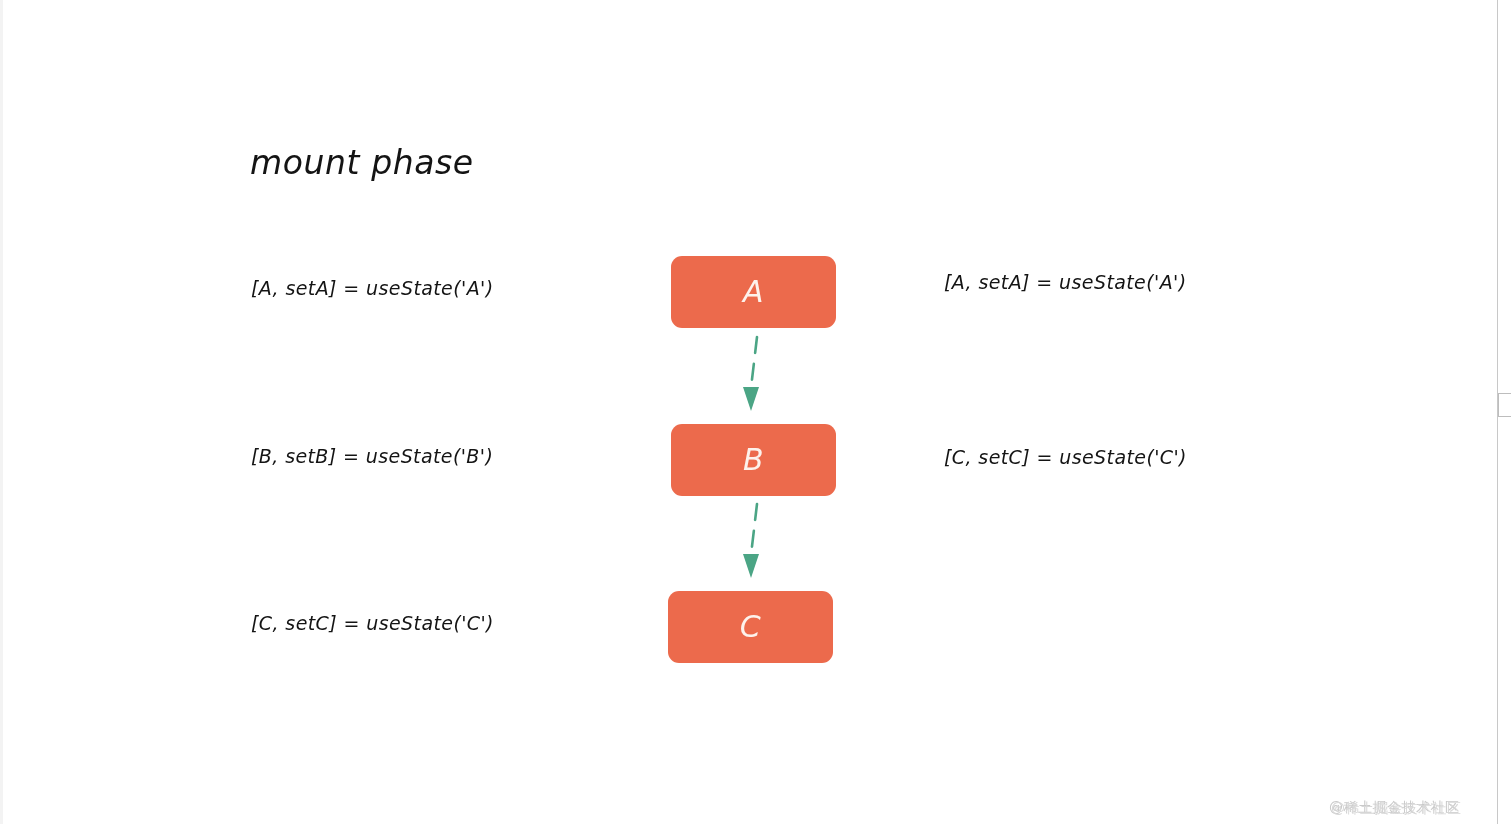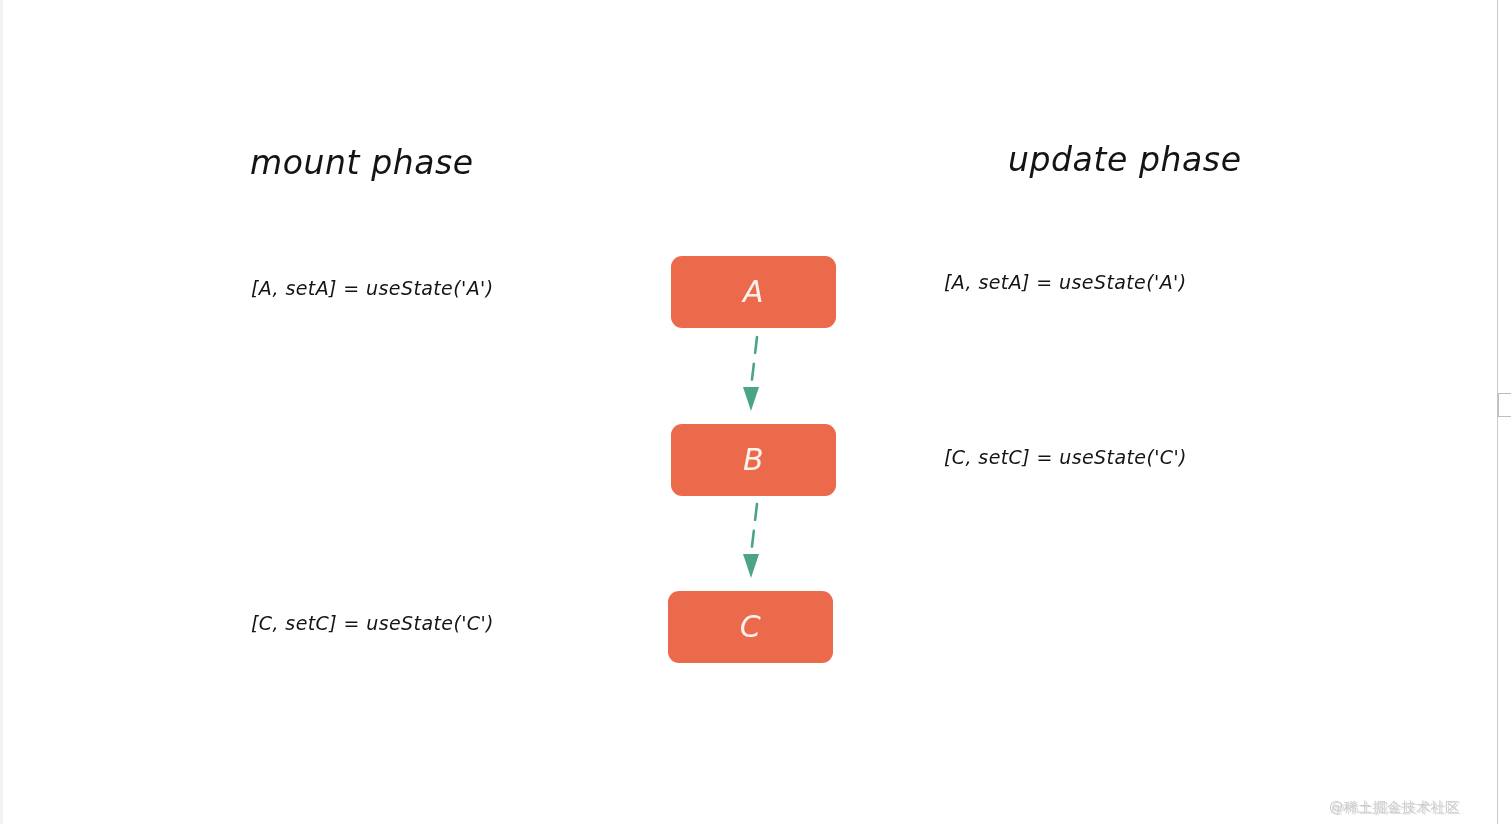--- a/index.html
+++ b/index.html
@@ -132,24 +132,24 @@
 <body>
 
 <div id="canvas" style="background: rgb(255, 255, 255);">
 
   <div class="edge-strip-left"></div>
 
   <div class="phase-title" id="title-mount" style="color: rgb(20, 20, 20);">mount phase</div>
 
   <div class="code-line col-left row-1" style="color: rgb(20, 20, 20);">[A, setA] = useState('A')</div>
 
+  <div class="code-line col-left row-2" style="color: rgb(20, 20, 20);">[B, setB] = useState('B')</div>
 
   <div class="code-line col-left row-3" style="color: rgb(20, 20, 20);">[C, setC] = useState('C')</div>
 
-  <div class="phase-title" id="title-update" style="color: rgb(20, 20, 20);">update phase</div>
 
   <div class="code-line col-right" id="code-right-1" style="color: rgb(20, 20, 20);">[A, setA] = useState('A')</div>
 
   <div class="code-line col-right" id="code-right-2" style="color: rgb(20, 20, 20);">[C, setC] = useState('C')</div>
 
   <div class="node-box" id="node-a" style="background: rgb(236, 106, 76);">
     <span class="node-label" style="color: rgb(253, 242, 236);">A</span>
   </div>
 
   <div class="node-box" id="node-b" style="background: rgb(236, 106, 76);">

